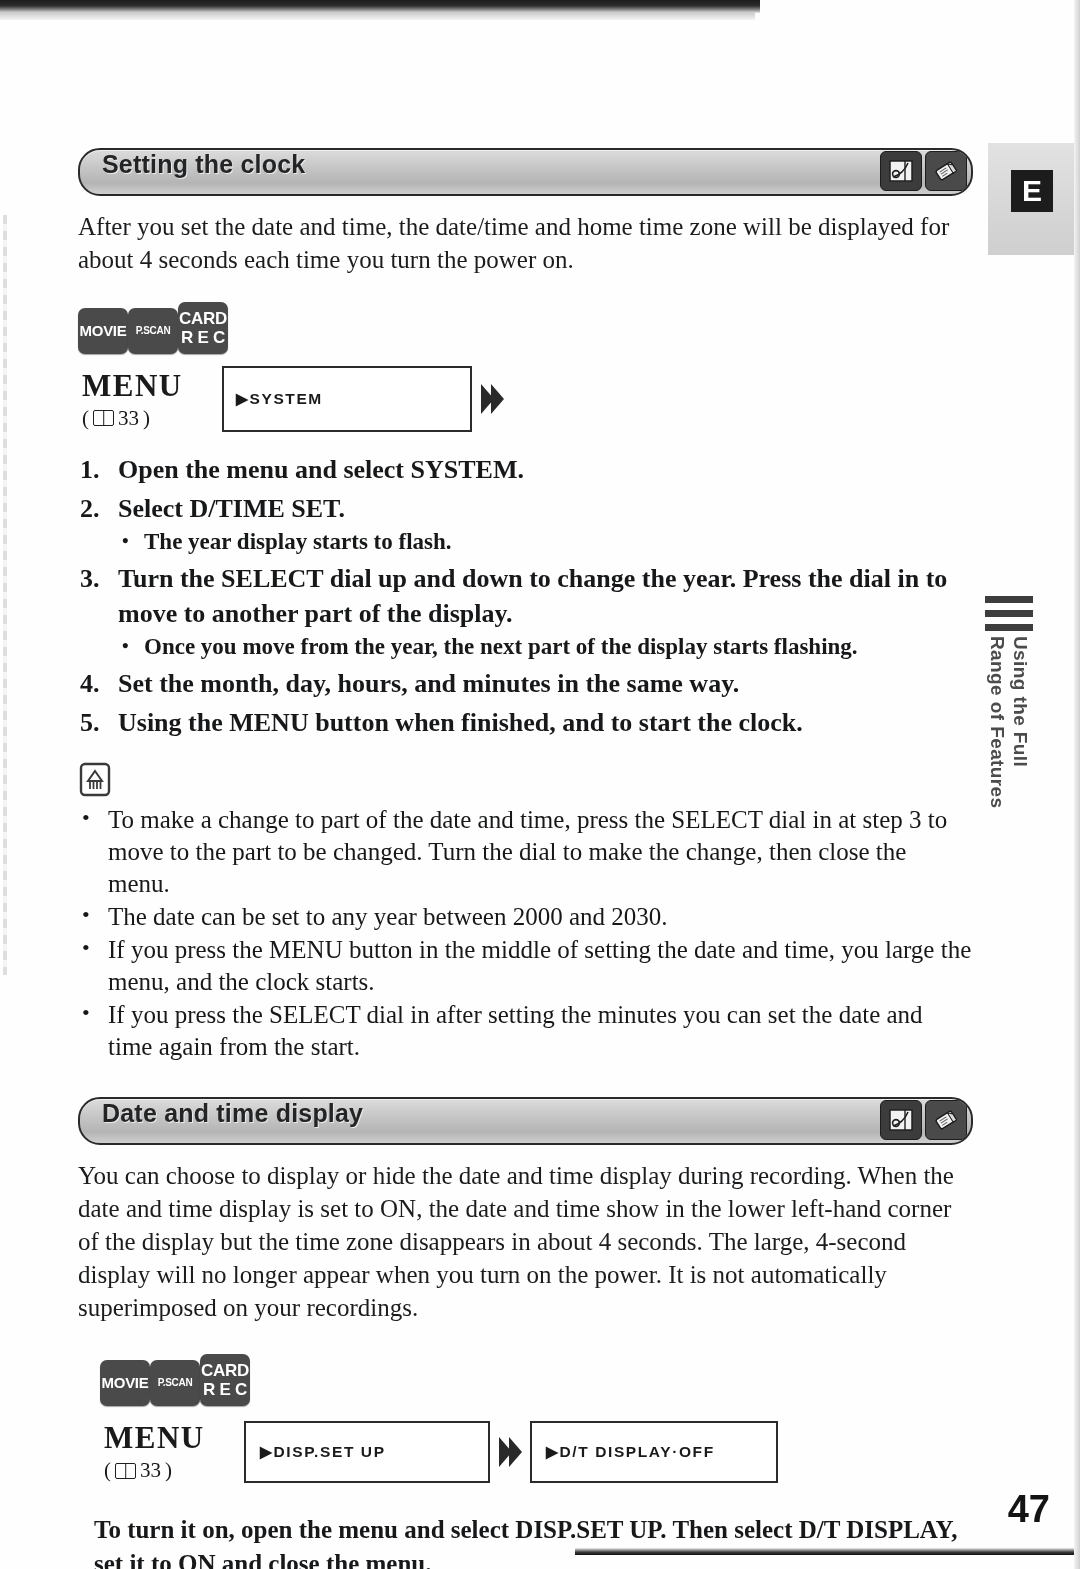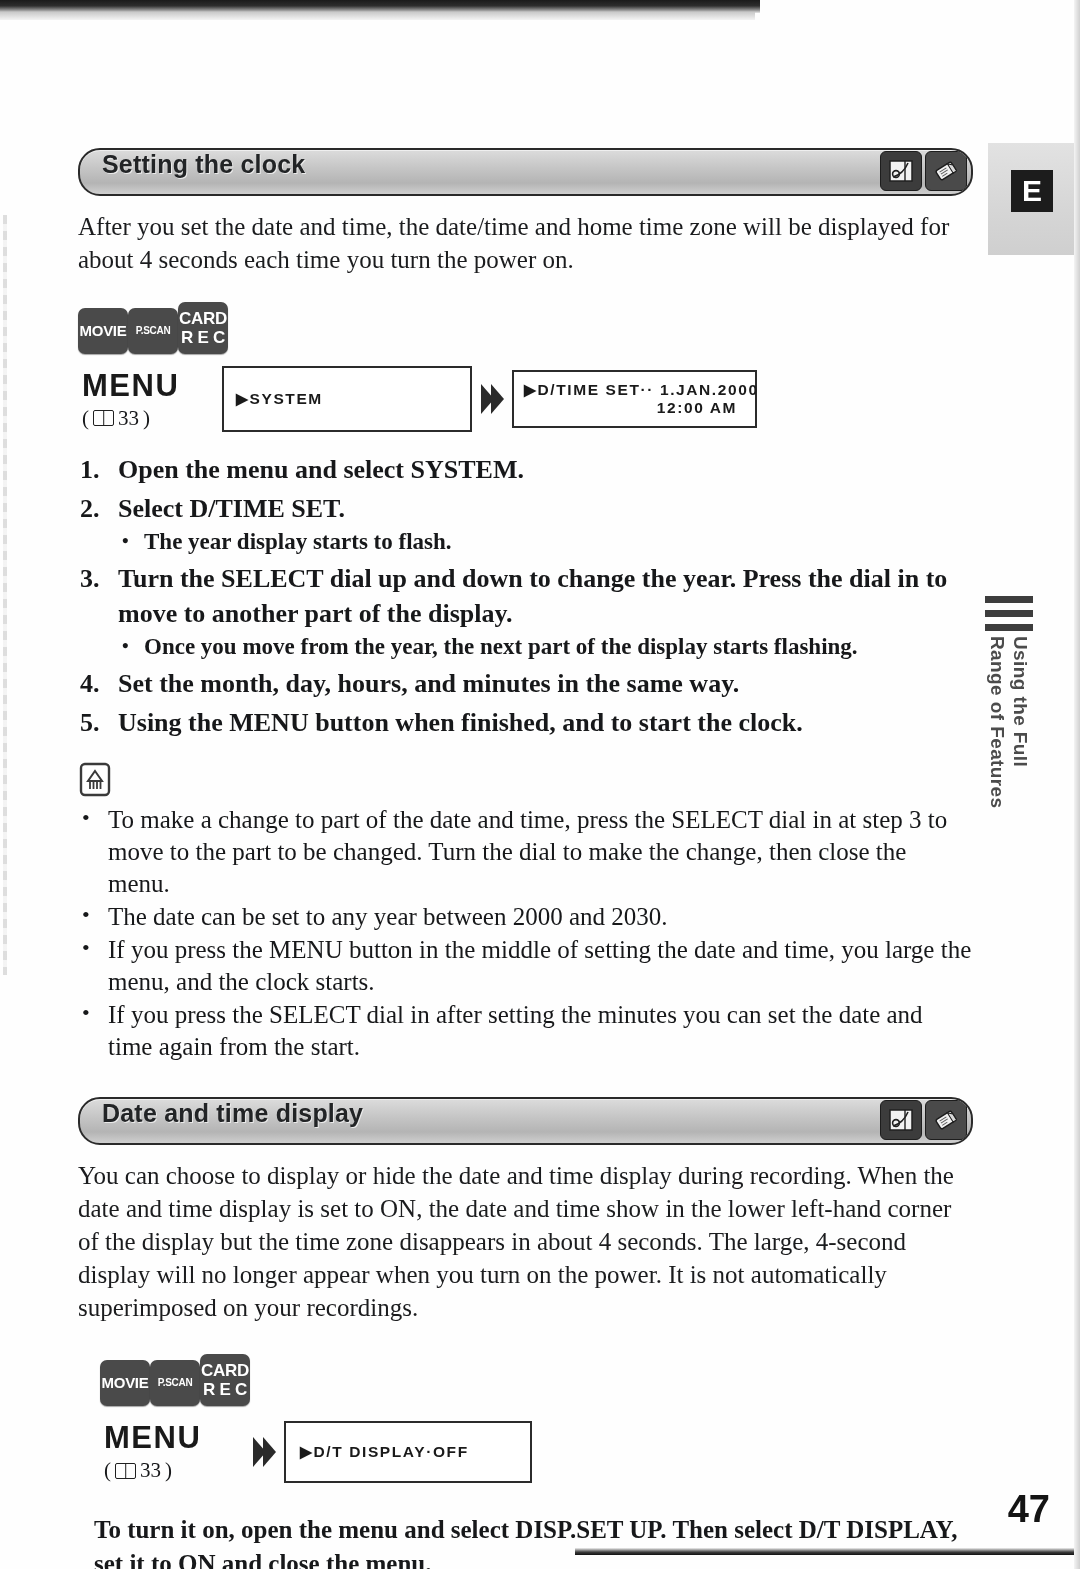--- a/index.html
+++ b/index.html
@@ -138,21 +138,21 @@
     align-items: center;
     margin-top: 12px;
   }
   .menu-label {
     width: 140px;
     flex: none;
     text-align: left;
     padding-left: 4px;
   }
   .menu-label .menu-word {
-    font-family: Liberation Sans, sans-serif;
+    font-family: Liberation Serif, serif;
     font-weight: bold;
     font-size: 31px;
     letter-spacing: 1.5px;
     color: #1a1a1a;
   }
   .menu-label .menu-ref {
     font-size: 21px;
     margin-top: 2px;
     white-space: nowrap;
     display: flex;
@@ -428,24 +428,20 @@
           <div class="lcd-line">▶SYSTEM</div>
         </div>
 
         <div class="arrow-sep">
           <svg width="28" height="34" viewBox="0 0 28 34">
             <path d="M3 2 L16 17 L3 32 Z" fill="#2a2a2a"></path>
             <path d="M13 2 L26 17 L13 32 Z" fill="#2a2a2a"></path>
           </svg>
         </div>
 
-        <div class="lcd lcd-b">
-          <div class="lcd-line">▶D/TIME SET·· 1.JAN.2000</div>
-          <div class="lcd-line right">12:00 AM</div>
-        </div>
       </div>
 
       <ol class="steps">
         <li>
           <span class="num">1.</span>
           <span>Open the menu and select SYSTEM.</span>
         </li>
         <li>
           <span class="num">2.</span>
           <span>Select D/TIME SET.</span>
@@ -537,20 +533,23 @@
         <div class="menu-label">
           <div class="menu-word">MENU</div>
           <div class="menu-ref">
             <span>(</span>
             <span class="book-icon"></span>
             <span>33</span>
             <span>)</span>
           </div>
         </div>
 
+        <div class="lcd lcd-c">
+          <div class="lcd-line">▶DISP.SET UP</div>
+        </div>
 
         <div class="arrow-sep">
           <svg width="28" height="34" viewBox="0 0 28 34">
             <path d="M3 2 L16 17 L3 32 Z" fill="#2a2a2a"></path>
             <path d="M13 2 L26 17 L13 32 Z" fill="#2a2a2a"></path>
           </svg>
         </div>
 
         <div class="lcd lcd-d">
           <div class="lcd-line">▶D/T DISPLAY·OFF</div>

